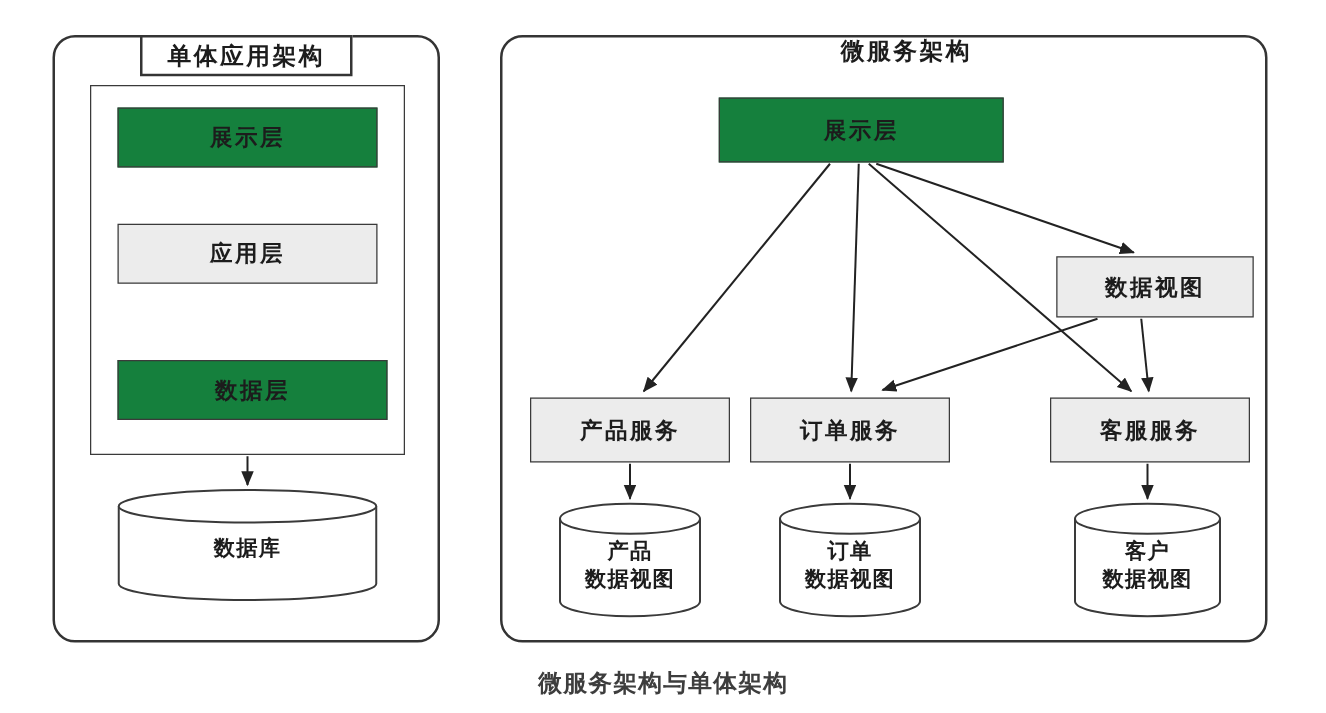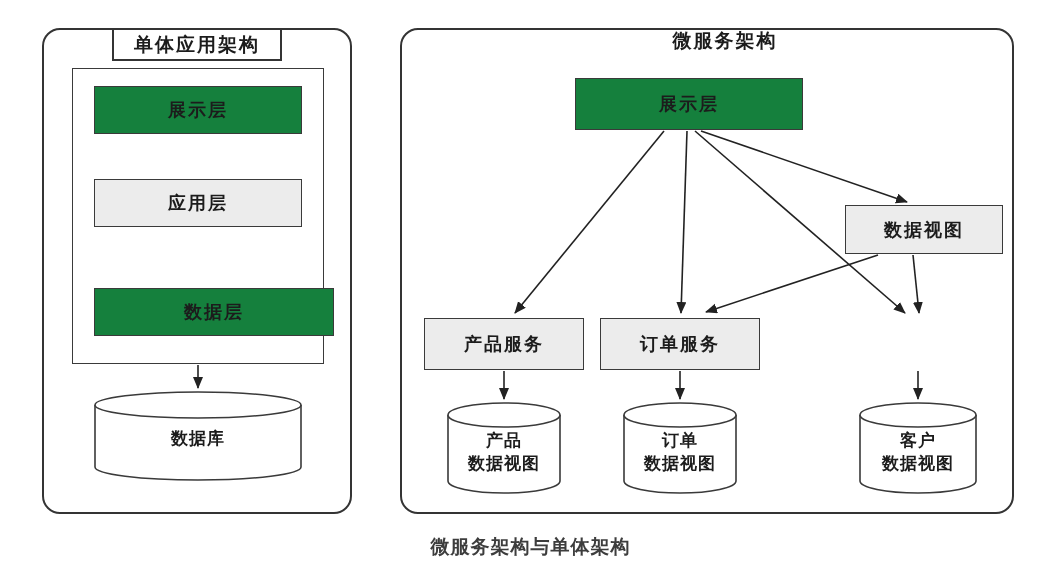--- a/index.html
+++ b/index.html
@@ -49,36 +49,37 @@
 <div class="canvas">
 
   <div class="container" style="left:42px; top:28px; width:310px; height:486px;"></div>
 
   <div class="titlebox" style="left:112px; top:28px; width:170px; height:33px;">单体应用架构</div>
 
   <div class="innerrect" style="left:72px; top:68px; width:252px; height:296px;"></div>
 
   <div class="box" style="left:94px; top:86px; width:208px; height:48px;">展示层</div>
   <div class="box shaded" style="left:94px; top:179px; width:208px; height:48px;">应用层</div>
-  <div class="box" style="left:94px; top:288px; width:240px; height:48px;">数据层</div>
+  <div class="box" style="left:94px; top:288px; width:216px; height:48px;">数据层</div>
 
   <div class="cyl-label" style="left:95px; top:420px; width:206px; height:36px;">
     <span>数据库</span>
   </div>
 
   <div class="container" style="left:400px; top:28px; width:614px; height:486px;"></div>
 
   <div class="title-plain" style="left:400px; top:28px; width:614px;padding-left:36px;">微服务架构</div>
 
   <div class="box" style="left:575px; top:78px; width:228px; height:52px;">展示层</div>
 
   <div class="box shaded" style="left:845px; top:205px; width:158px; height:49px;">数据视图</div>
 
   <div class="box shaded" style="left:424px; top:318px; width:160px; height:52px;">产品服务</div>
   <div class="box shaded" style="left:600px; top:318px; width:160px; height:52px;">订单服务</div>
+  <div class="box shaded" style="left:840px; top:318px; width:160px; height:52px;">客服服务</div>
 
   <div class="cyl-label" style="left:448px; top:426px; width:112px; height:52px;">
     <span>产品</span>
     <span>数据视图</span>
   </div>
   <div class="cyl-label" style="left:624px; top:426px; width:112px; height:52px;">
     <span>订单</span>
     <span>数据视图</span>
   </div>
   <div class="cyl-label" style="left:860px; top:426px; width:116px; height:52px;">

